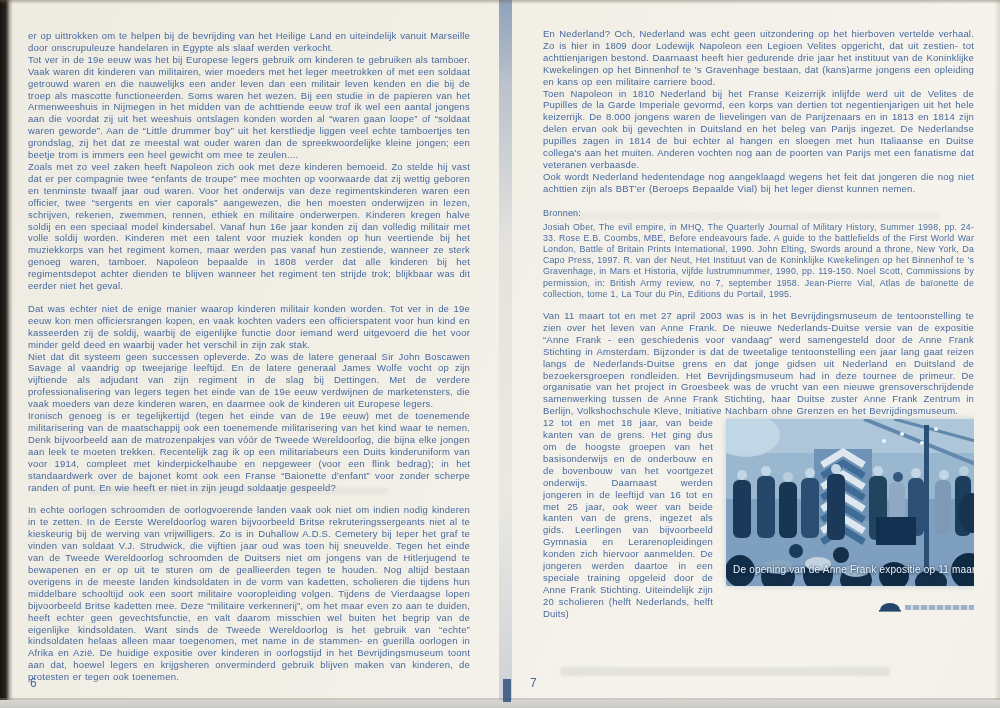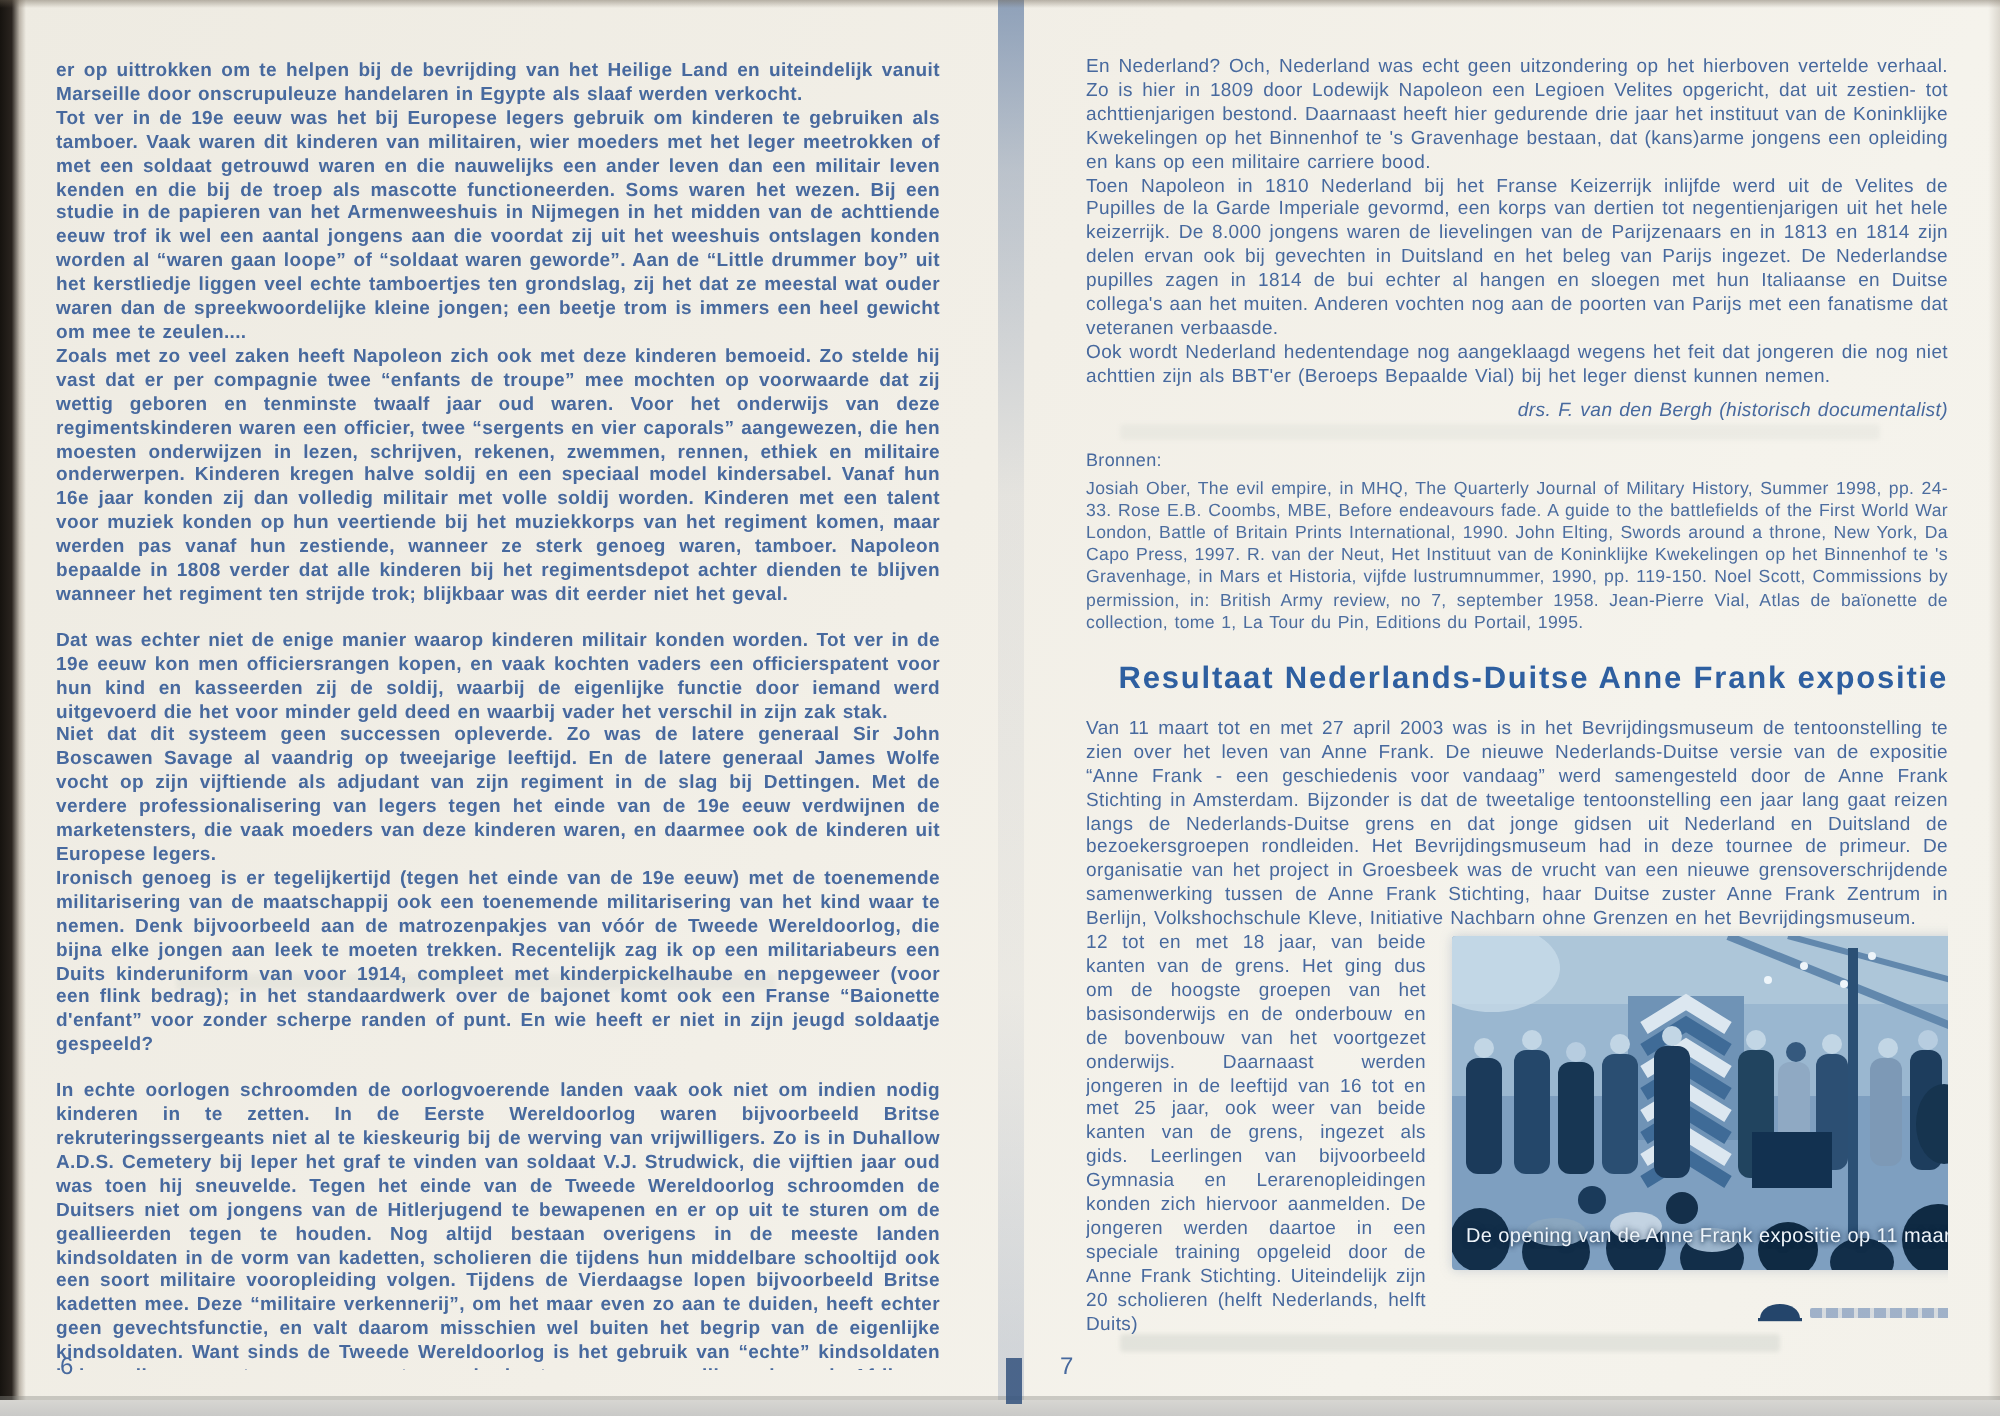--- a/index.html
+++ b/index.html
@@ -20,21 +20,21 @@
     background:rgba(140,140,135,.4);z-index:9;}
   .edge-right{position:absolute;right:0;top:0;width:6px;height:708px;
     background:linear-gradient(to left,rgba(150,140,125,.28),rgba(150,140,125,0));z-index:9;}
   .gutter{position:absolute;left:499px;top:0;width:13px;height:708px;z-index:2;
     background:linear-gradient(to bottom,rgba(110,135,170,.75) 0%,rgba(120,140,170,.45) 12%,rgba(130,140,160,.12) 35%,rgba(130,140,160,.08) 70%,rgba(110,130,165,.25) 95%);}
   .spine-mark{position:absolute;left:503px;top:679px;width:8px;height:23px;background:#33517c;opacity:.85;z-index:10;}
   .ghost{position:absolute;background:#c6cbc4;opacity:.38;filter:blur(1px);border-radius:2px;z-index:0;}
   
   .page{position:absolute;overflow:hidden;z-index:3;}
   .page p{margin:0;text-align:justify;font-size:9.5px;line-height:11.9px;letter-spacing:0.02em;word-spacing:0.06em;}
-  .page-left{left:28px;top:30px;width:442px;height:655px;font-weight:bold;}
+  .page-left{left:28px;top:30px;width:442px;height:655px;}
   .page-right{left:543px;top:28px;width:431px;height:662px;}
   .block-gap{margin-top:11px !important;}
   .byline{text-align:right !important;font-style:italic;margin-top:5px !important;font-size:9.6px !important;}
   .bronnen-label{margin-top:13px !important;font-size:9px !important;text-align:center;}
   .sources{font-size:8.8px !important;line-height:11.2px !important;margin-top:2px !important;color:#4c6d9f;}
   .headline{margin:14px 0 0 0;text-align:right;font-size:15.5px;font-weight:bold;
     letter-spacing:0.9px;color:#2e5fa0;}
   .article-start{margin-top:10px !important;}
   .pagenum{position:absolute;font-size:12px;color:#47699e;z-index:5;}
   .pagenum-6{left:30px;top:676px;}
@@ -63,24 +63,22 @@
     <p>Ironisch genoeg is er tegelijkertijd (tegen het einde van de 19e eeuw) met de toenemende militarisering van de maatschappij ook een toenemende militarisering van het kind waar te nemen. Denk bijvoorbeeld aan de matrozenpakjes van vóór de Tweede Wereldoorlog, die bijna elke jongen aan leek te moeten trekken. Recentelijk zag ik op een militariabeurs een Duits kinderuniform van voor 1914, compleet met kinderpickelhaube en nepgeweer (voor een flink bedrag); in het standaardwerk over de bajonet komt ook een Franse “Baionette d'enfant” voor zonder scherpe randen of punt. En wie heeft er niet in zijn jeugd soldaatje gespeeld?</p>
     <p class="block-gap">In echte oorlogen schroomden de oorlogvoerende landen vaak ook niet om indien nodig kinderen in te zetten. In de Eerste Wereldoorlog waren bijvoorbeeld Britse rekruteringssergeants niet al te kieskeurig bij de werving van vrijwilligers. Zo is in Duhallow A.D.S. Cemetery bij Ieper het graf te vinden van soldaat V.J. Strudwick, die vijftien jaar oud was toen hij sneuvelde. Tegen het einde van de Tweede Wereldoorlog schroomden de Duitsers niet om jongens van de Hitlerjugend te bewapenen en er op uit te sturen om de geallieerden tegen te houden. Nog altijd bestaan overigens in de meeste landen kindsoldaten in de vorm van kadetten, scholieren die tijdens hun middelbare schooltijd ook een soort militaire vooropleiding volgen. Tijdens de Vierdaagse lopen bijvoorbeeld Britse kadetten mee. Deze “militaire verkennerij”, om het maar even zo aan te duiden, heeft echter geen gevechtsfunctie, en valt daarom misschien wel buiten het begrip van de eigenlijke kindsoldaten. Want sinds de Tweede Wereldoorlog is het gebruik van “echte” kindsoldaten helaas alleen maar toegenomen, met name in de stammen- en guerilla oorlogen in Afrika en Azië. De huidige expositie over kinderen in oorlogstijd in het Bevrijdingsmuseum toont aan dat, hoewel legers en krijgsheren onverminderd gebruik blijven maken van kinderen, de protesten er tegen ook toenemen.</p>
   </div>
   <div class="pagenum pagenum-6">6</div>
   <div class="ghost" style="left:88px;top:487px;width:300px;height:8px;opacity:.22;"></div>
 
   <div class="page page-right">
     <p>En Nederland? Och, Nederland was echt geen uitzondering op het hierboven vertelde verhaal. Zo is hier in 1809 door Lodewijk Napoleon een Legioen Velites opgericht, dat uit zestien- tot achttienjarigen bestond. Daarnaast heeft hier gedurende drie jaar het instituut van de Koninklijke Kwekelingen op het Binnenhof te 's Gravenhage bestaan, dat (kans)arme jongens een opleiding en kans op een militaire carriere bood.</p>
     <p>Toen Napoleon in 1810 Nederland bij het Franse Keizerrijk inlijfde werd uit de Velites de Pupilles de la Garde Imperiale gevormd, een korps van dertien tot negentienjarigen uit het hele keizerrijk. De 8.000 jongens waren de lievelingen van de Parijzenaars en in 1813 en 1814 zijn delen ervan ook bij gevechten in Duitsland en het beleg van Parijs ingezet. De Nederlandse pupilles zagen in 1814 de bui echter al hangen en sloegen met hun Italiaanse en Duitse collega's aan het muiten. Anderen vochten nog aan de poorten van Parijs met een fanatisme dat veteranen verbaasde.</p>
     <p>Ook wordt Nederland hedentendage nog aangeklaagd wegens het feit dat jongeren die nog niet achttien zijn als BBT'er (Beroeps Bepaalde Vial) bij het leger dienst kunnen nemen.</p>
-    <p class="byline">drs. F.  van den Bergh (historisch documentalist)</p>
     <p class="bronnen-label">Bronnen:</p>
     <p class="sources">Josiah Ober, The evil empire, in MHQ, The Quarterly Journal of Military History, Summer 1998, pp. 24-33. Rose E.B. Coombs, MBE, Before endeavours fade. A guide to the battlefields of the First World War London, Battle of Britain Prints International, 1990. John Elting, Swords around a throne, New York, Da Capo Press, 1997. R. van der Neut, Het Instituut van de Koninklijke Kwekelingen op het Binnenhof te 's Gravenhage, in Mars et Historia, vijfde lustrumnummer, 1990, pp. 119-150. Noel Scott, Commissions by permission, in: British Army review, no 7, september 1958. Jean-Pierre Vial, Atlas de baïonette de collection, tome 1, La Tour du Pin, Editions du Portail, 1995.</p>
-    <h2 class="headline">Resultaat Nederlands-Duitse Anne Frank expositie</h2>
     <p class="article-start">Van 11 maart tot en met 27 april 2003 was is in het Bevrijdingsmuseum de tentoonstelling te zien over het leven van Anne Frank. De nieuwe Nederlands-Duitse versie van de expositie “Anne Frank - een geschiedenis voor vandaag” werd samengesteld door de Anne Frank Stichting in Amsterdam. Bijzonder is dat de tweetalige tentoonstelling een jaar lang gaat reizen langs de Nederlands-Duitse grens en dat jonge gidsen uit Nederland en Duitsland de bezoekersgroepen rondleiden. Het Bevrijdingsmuseum had in deze tournee de primeur. De organisatie van het project in Groesbeek was de vrucht van een nieuwe grensoverschrijdende samenwerking tussen de Anne Frank Stichting, haar Duitse zuster Anne Frank Zentrum in Berlijn, Volkshochschule Kleve, Initiative Nachbarn ohne Grenzen en het Bevrijdingsmuseum.</p>
 
     <div class="photo-wrap">
       <div class="photo">
         <svg viewBox="0 0 257 167" preserveAspectRatio="none">
           <rect width="257" height="167" fill="#7e9fc0"></rect>
           <rect width="257" height="80" fill="#9ab7d0"></rect>
           <rect width="257" height="34" fill="#adc6d9"></rect>
           <ellipse cx="20" cy="16" rx="34" ry="22" fill="#c9dcea" opacity="0.75"></ellipse>
           <path d="M138 0 L257 48" stroke="#6288ad" stroke-width="4" fill="none"></path>

